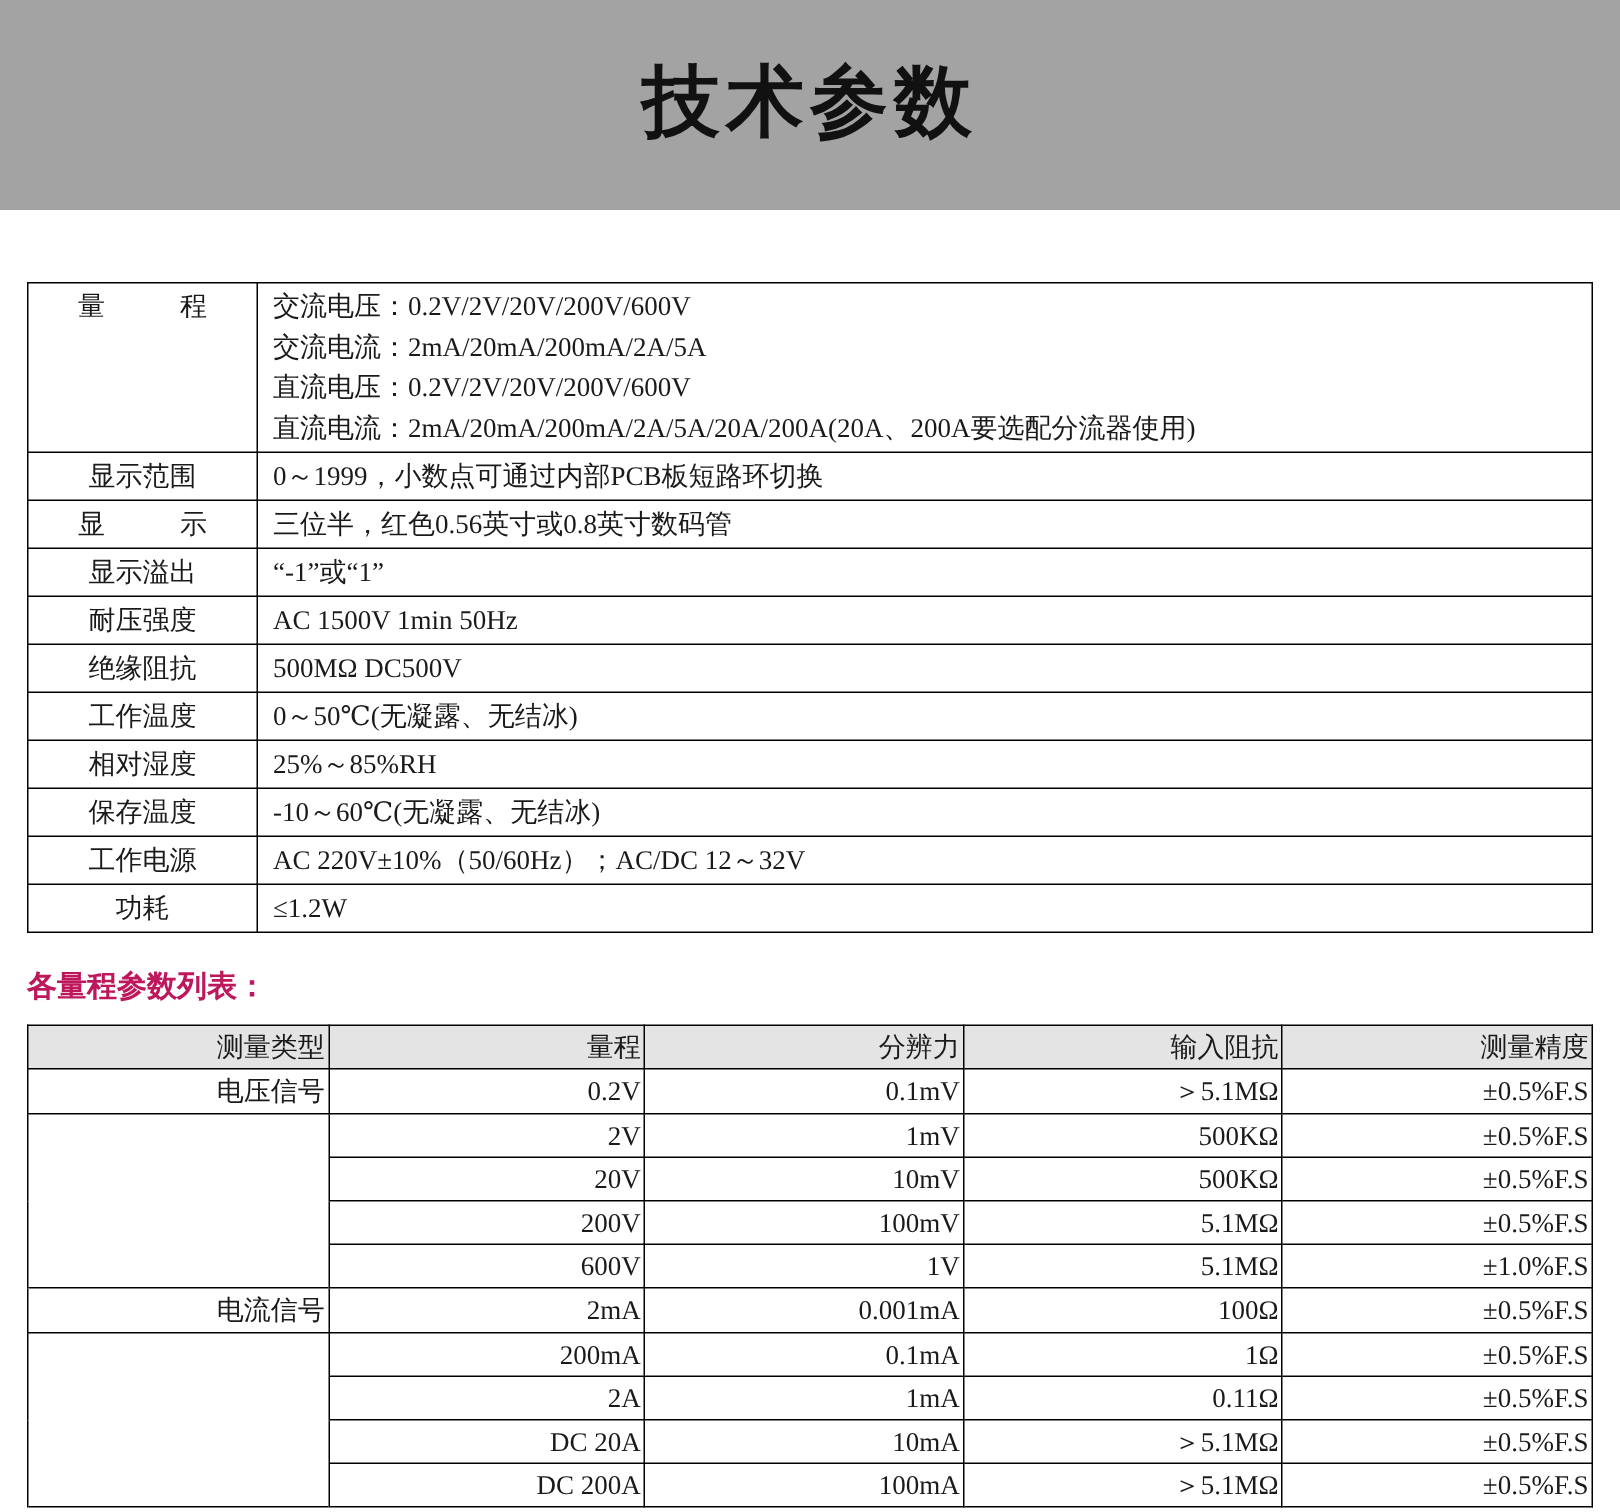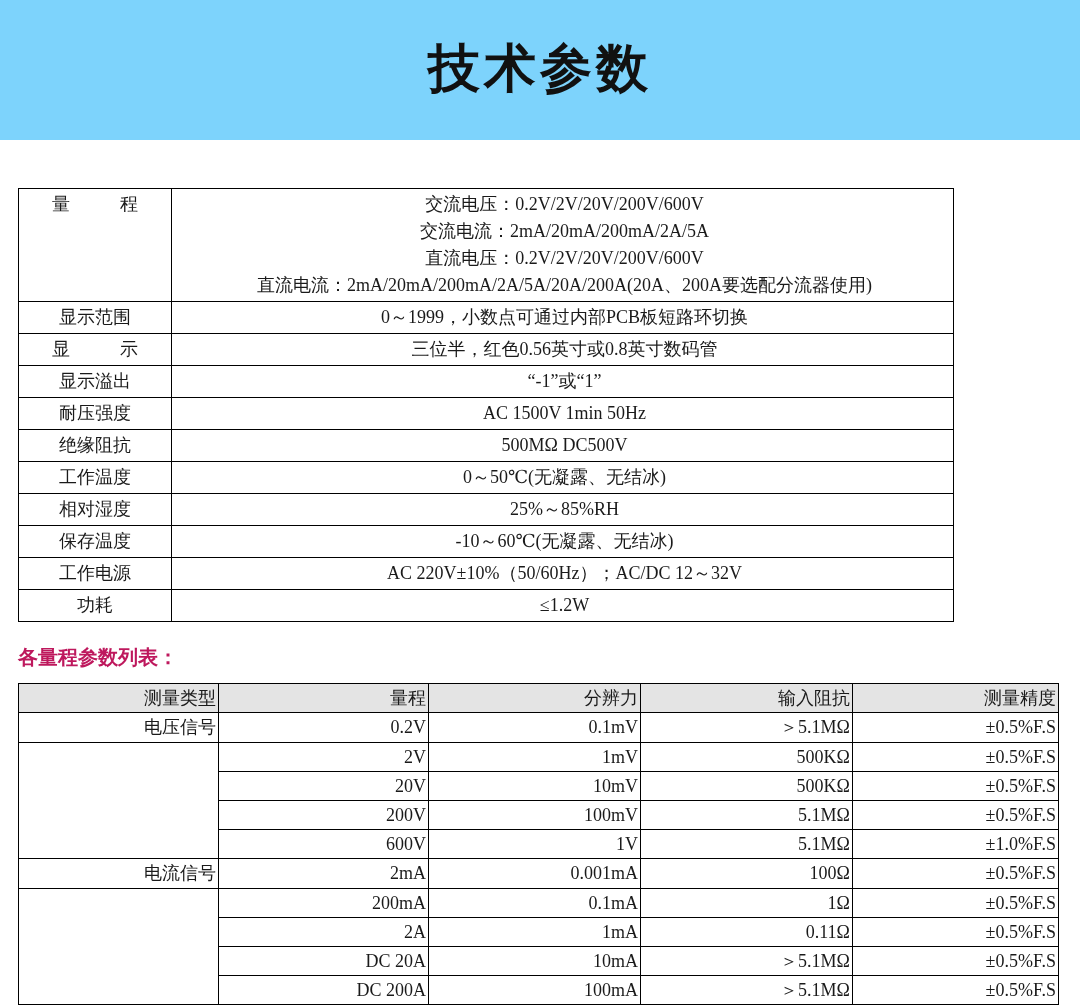--- a/index.html
+++ b/index.html
@@ -12,21 +12,21 @@
     background: #ffffff;
     font-family: "Liberation Serif", "DejaVu Serif", serif;
     color: #1a1a1a;
     overflow: hidden;
   }
 
   
   .banner {
     width: 1080px;
     height: 140px;
-    background: #7dd3fc;
+    background: #a3a3a3;
     display: flex;
     flex-direction: column;
     align-items: center;
     justify-content: center;
     box-sizing: border-box;
   }
   .banner-title {
     font-family: "DejaVu Sans", "Liberation Sans", sans-serif;
     font-size: 52px;
     font-weight: bold;
@@ -42,35 +42,34 @@
     letter-spacing: 0.5px;
   }
 
   
   .content {
     padding: 0 18px;
     box-sizing: border-box;
   }
   table {
     border-collapse: collapse;
-    width: 936px;
+    width: 1044px;
     table-layout: fixed;
     padding-left: 20px;
   }
   .spec-table {
     margin-top: 48px;
     border: 1px solid #000;
   }
   .spec-table td {
     border: 1px solid #000;
     font-size: 18px;
     line-height: 1.5;
     padding: 2px 6px;
     vertical-align: top;
-    text-align: center;
   }
   .spec-table td.key {
     width: 140px;
     text-align: center;
     white-space: nowrap;
   }
   .spec-table td.key .spread {
     display: inline-block;
     text-align: justify;
     text-align-last: justify;

